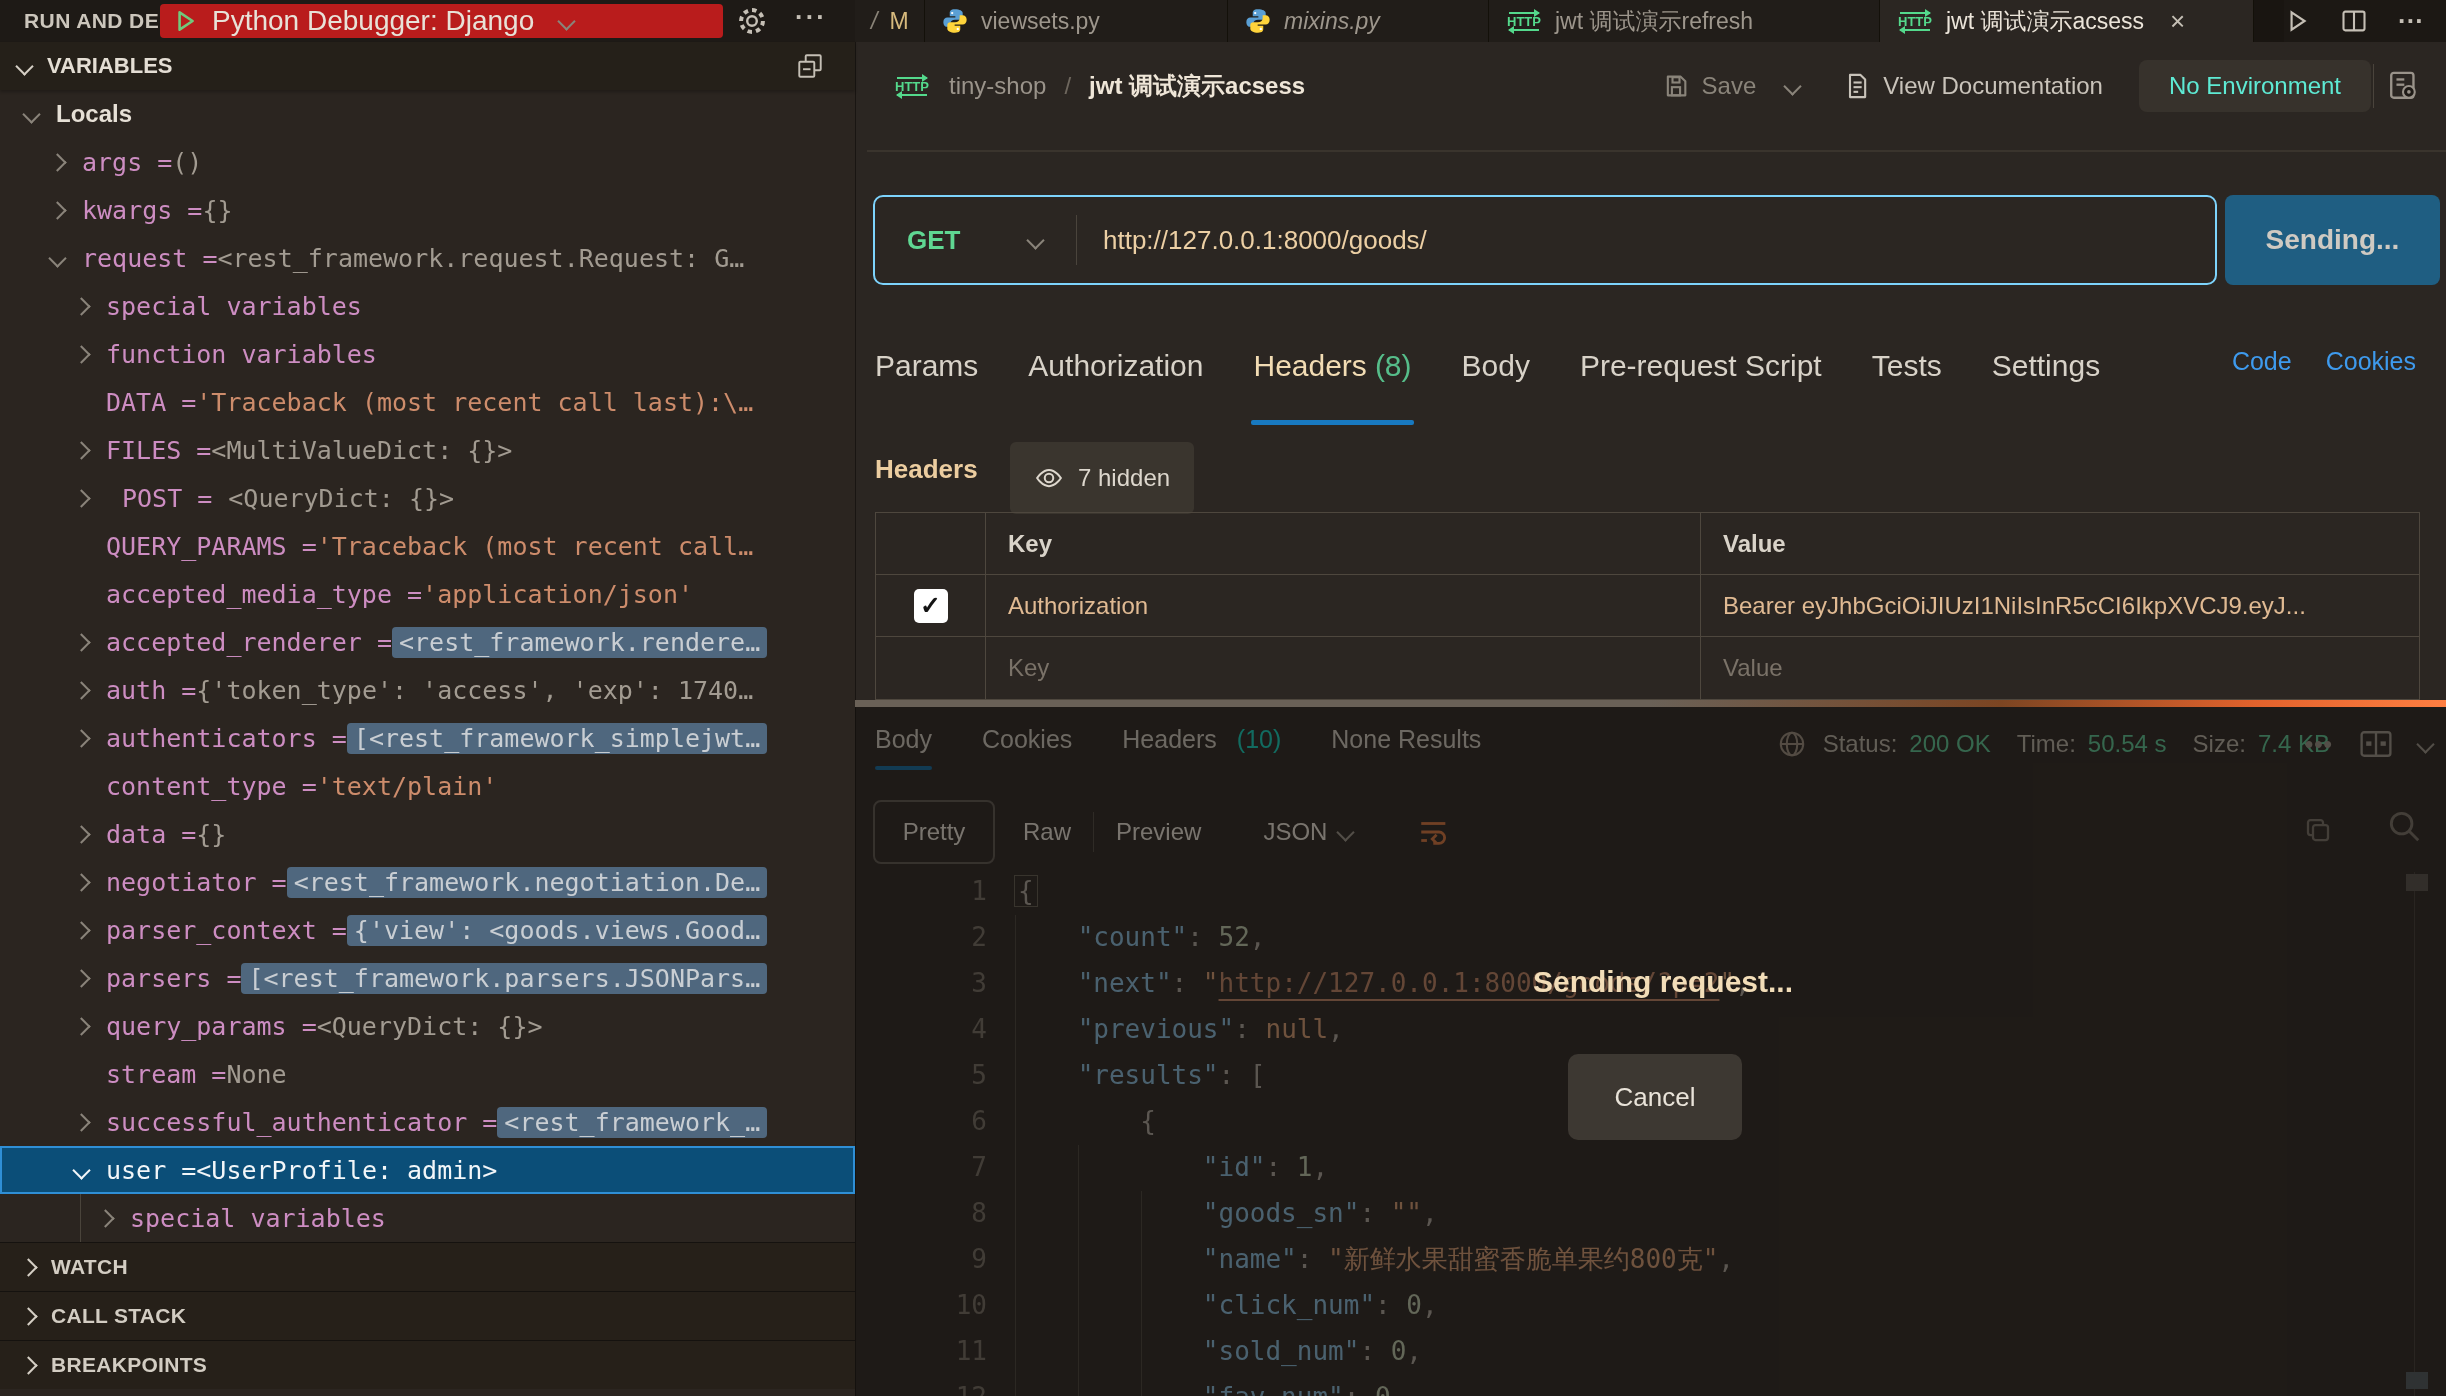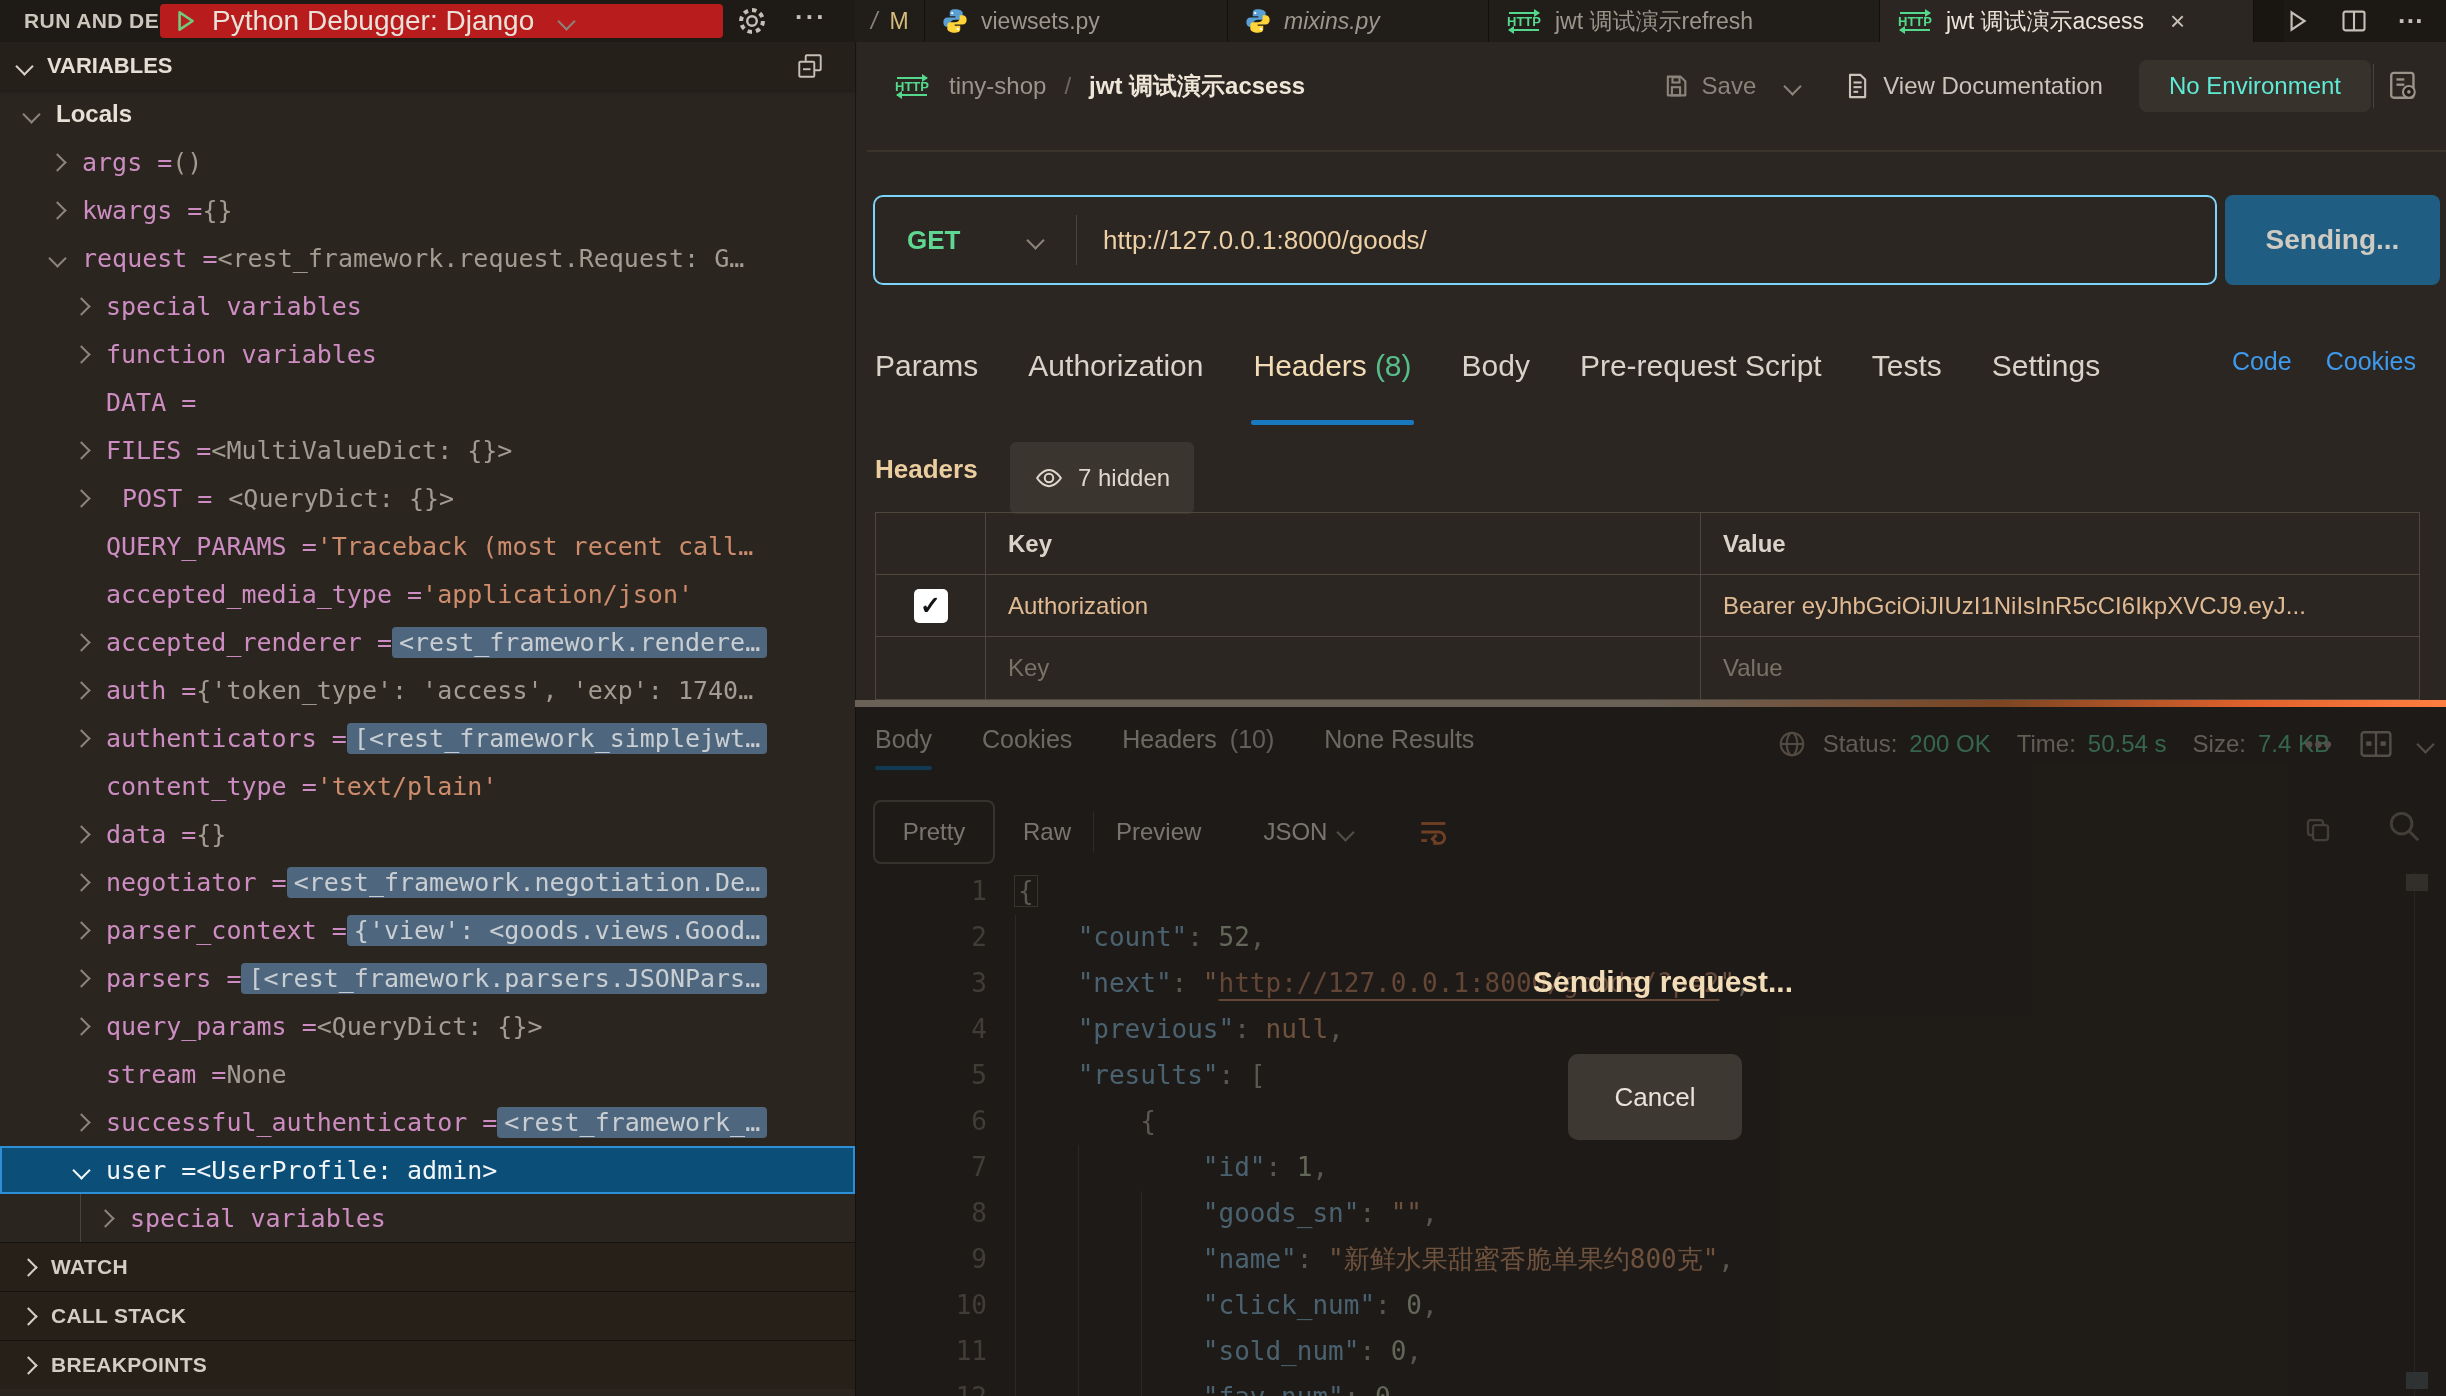--- a/index.html
+++ b/index.html
@@ -107,21 +107,21 @@
   #hdr-table .cb-cell{justify-content:center;padding-left:0}
   .checkbox{width:34px;height:34px;background:#fff;border-radius:5px;display:flex;align-items:center;justify-content:center;
       color:#141414;font-size:25px;font-weight:700}
 
   #resp-divider{position:absolute;left:0;top:658px;width:1591px;height:7px;
       background:linear-gradient(90deg,#6a6157 0%,#6a6157 50%,#7c4522 72%,#e2622c 88%,#ff7f42 100%)}
 
   #resp{position:absolute;left:0;top:665px;width:1591px;height:689px;overflow:hidden}
   #resp-tabs{position:absolute;left:20px;top:18px;display:flex;gap:50px;font-size:25px;color:#b9b3a9}
   .resptab{padding-bottom:16px;position:relative}
-  .resptab .cnt{color:#a3a3a3;margin-left:13px}
+  .resptab .cnt{color:#14b8a6;margin-left:20px}
   .resptab.active::after{content:"";position:absolute;left:0;right:0;bottom:0;height:4px;background:#15618f;border-radius:2px}
   #resp-meta{position:absolute;right:116px;top:22px;display:flex;align-items:center;gap:12px;font-size:24px;color:#a59e93}
   #resp-meta .mval{color:#55b084}
   #resp-meta .mlabel{margin-left:14px}
   #meta-icons{position:absolute;right:14px;top:22px;display:flex;align-items:center;gap:26px}
   #meta-dots{font-size:24px;color:#8a847a;font-weight:700;letter-spacing:1px}
 
   #view-row{position:absolute;left:18px;top:93px;display:flex;align-items:center;font-size:24px;color:#cfc9bf}
   #pretty-btn{width:122px;height:64px;border:2px solid #57504a;border-radius:8px;display:flex;align-items:center;
       justify-content:center;box-sizing:border-box}
@@ -281,20 +281,21 @@
       </div>
       <div class="vrow" style="padding-left: 70px;">
         <span class="chevslot">
           <span class="chev right"></span>
         </span>
         <span class="vname">function variables</span>
       </div>
       <div class="vrow" style="padding-left: 70px;">
         <span class="chevslot"></span>
         <span class="vname">DATA = </span>
+        <span class="vval string">'Traceback (most recent call last):\…</span>
       </div>
       <div class="vrow" style="padding-left: 70px;">
         <span class="chevslot">
           <span class="chev right"></span>
         </span>
         <span class="vname">FILES = </span>
         <span class="vval">&lt;MultiValueDict: {}&gt;</span>
       </div>
       <div class="vrow" style="padding-left: 70px; gap: 16px;">
         <span class="chevslot">

